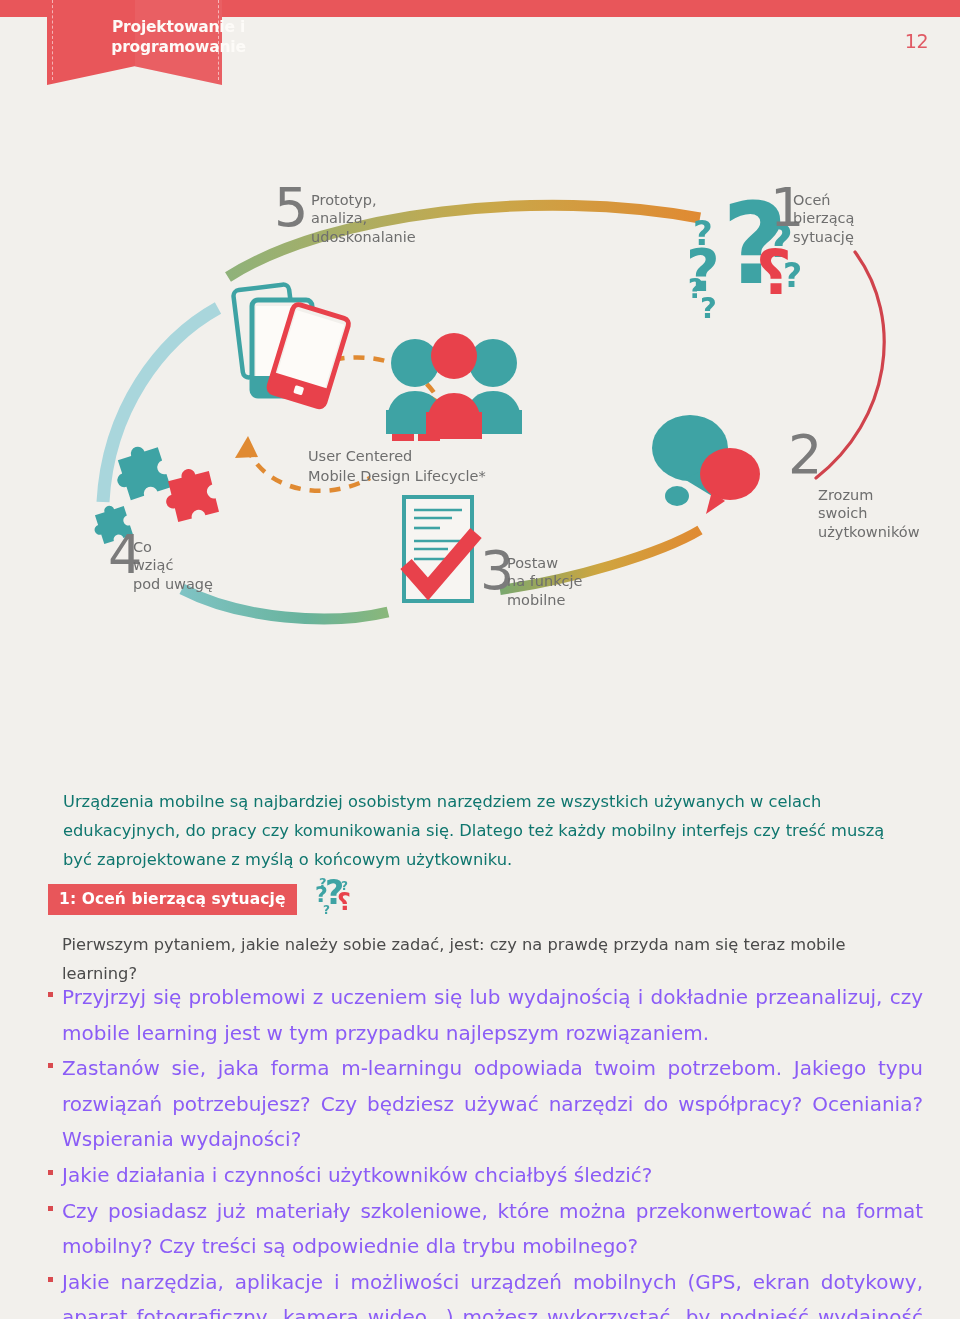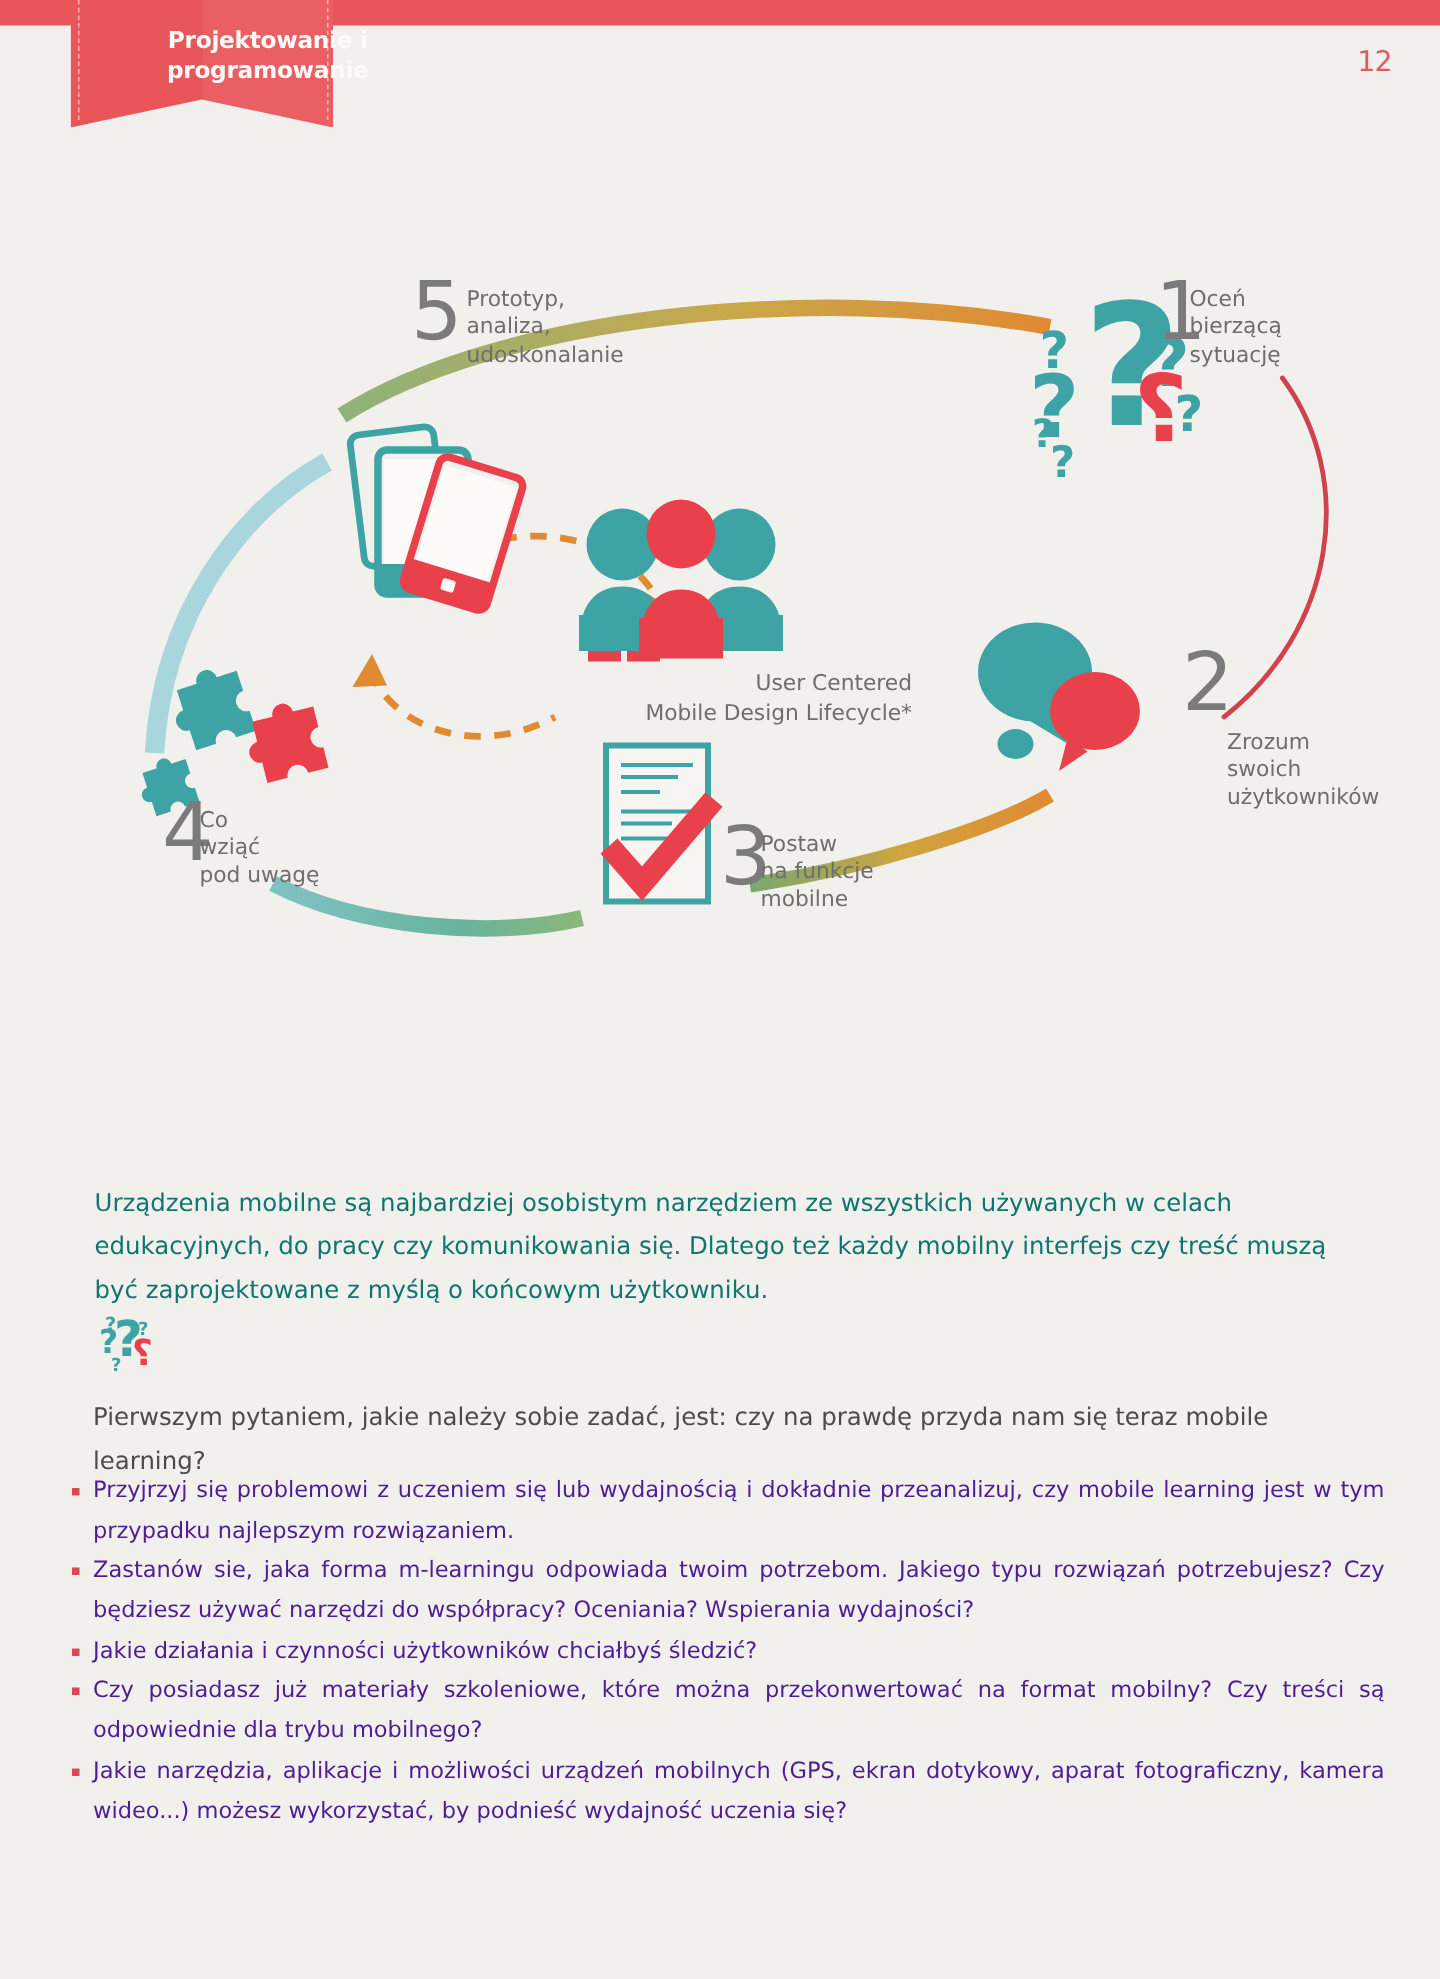--- a/index.html
+++ b/index.html
@@ -90,21 +90,21 @@
   }
   .step-lines {
     position: absolute;
     font-size: 14.5px;
     color: #6e6e6e;
     line-height: 1.26;
     white-space: pre-line;
   }
   .center-caption {
     position: absolute;
-    text-align: right;
+    text-align: left;
     font-size: 14.5px;
     color: #6e6e6e;
     line-height: 1.35;
     white-space: pre-line;
   }
 
   
   #body-copy {
     position: absolute;
     left: 48px; top: 772px;
@@ -148,23 +148,23 @@
     position: absolute;
     left: 48px; top: 980px;
     width: 875px;
     margin: 0;
     padding: 0;
     list-style: none;
   }
   #bullets li {
     position: relative;
     padding-left: 14px;
-    font-size: 15px;
+    font-size: 20px;
     line-height: 1.78;
-    color: #4c1d95;
+    color: #8b5cf6;
     text-align: justify;
   }
   #bullets li::before {
     content: "";
     position: absolute;
     left: 0; top: 12px;
     width: 5px; height: 5px;
     background: #d94a4f;
   }
 </style>
@@ -332,20 +332,21 @@
 
   <div class="center-caption" style="left:308px; top:287px; width:300px;">User Centered
 Mobile Design Lifecycle*</div>
 </div>
 
 <div id="body-copy">
   <p id="intro-para">Urządzenia mobilne są najbardziej osobistym narzędziem ze wszystkich używanych w celach edukacyjnych, do pracy czy komunikowania się. Dlatego też każdy mobilny interfejs czy treść muszą być zaprojektowane z myślą o końcowym użytkowniku.</p>
 </div>
 
 <div id="section-head-row">
+  <div id="section-head">1: Oceń bierzącą sytuację</div>
   <div id="section-head-qmarks">
     <svg width="48" height="42" viewBox="0 0 48 42">
       <text x="12" y="30" font-family="DejaVu Sans, sans-serif" font-size="33" font-weight="bold" fill="#3ea3a4">?</text>
       <text x="2" y="28" font-family="DejaVu Sans, sans-serif" font-size="22" font-weight="bold" fill="#3ea3a4">?</text>
       <text x="6" y="13" font-family="DejaVu Sans, sans-serif" font-size="13" font-weight="bold" fill="#3ea3a4">?</text>
       <text x="28" y="16" font-family="DejaVu Sans, sans-serif" font-size="12" font-weight="bold" fill="#3ea3a4">?</text>
       <text x="10" y="40" font-family="DejaVu Sans, sans-serif" font-size="12" font-weight="bold" fill="#3ea3a4">?</text>
       <g transform="scale(-1,1) translate(-66,0)">
         <text x="28" y="36" font-family="DejaVu Sans, sans-serif" font-size="24" font-weight="bold" fill="#e8414b">?</text>
       </g>

